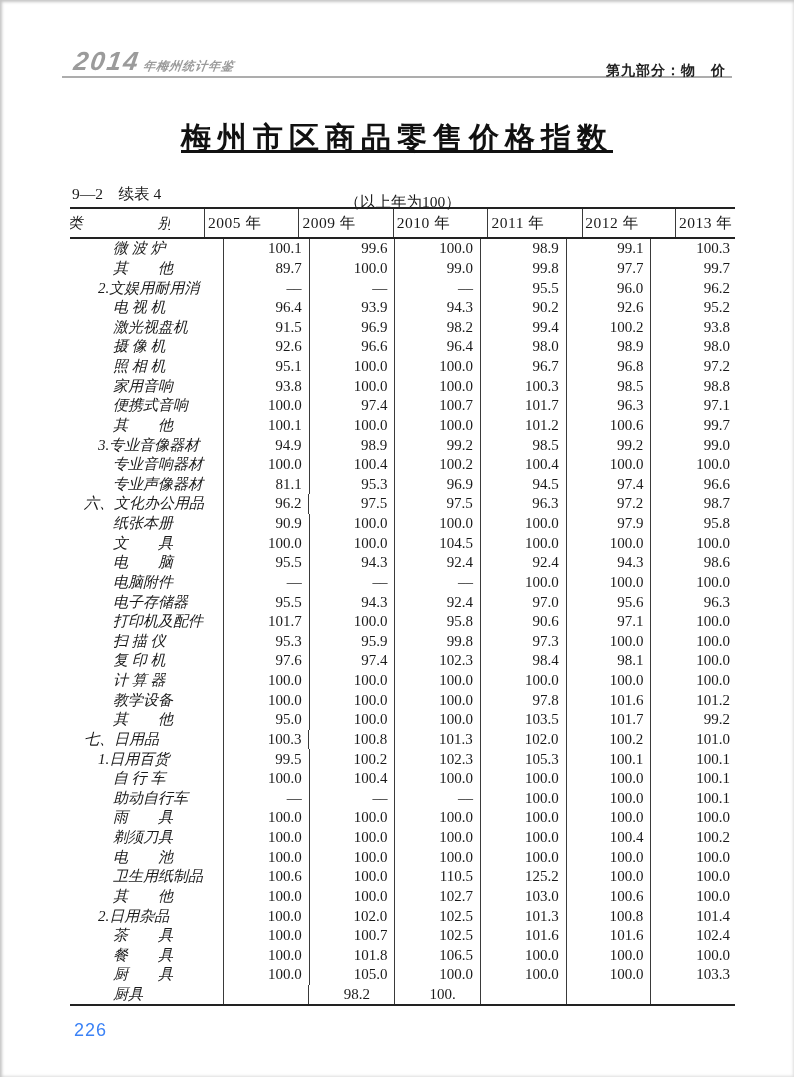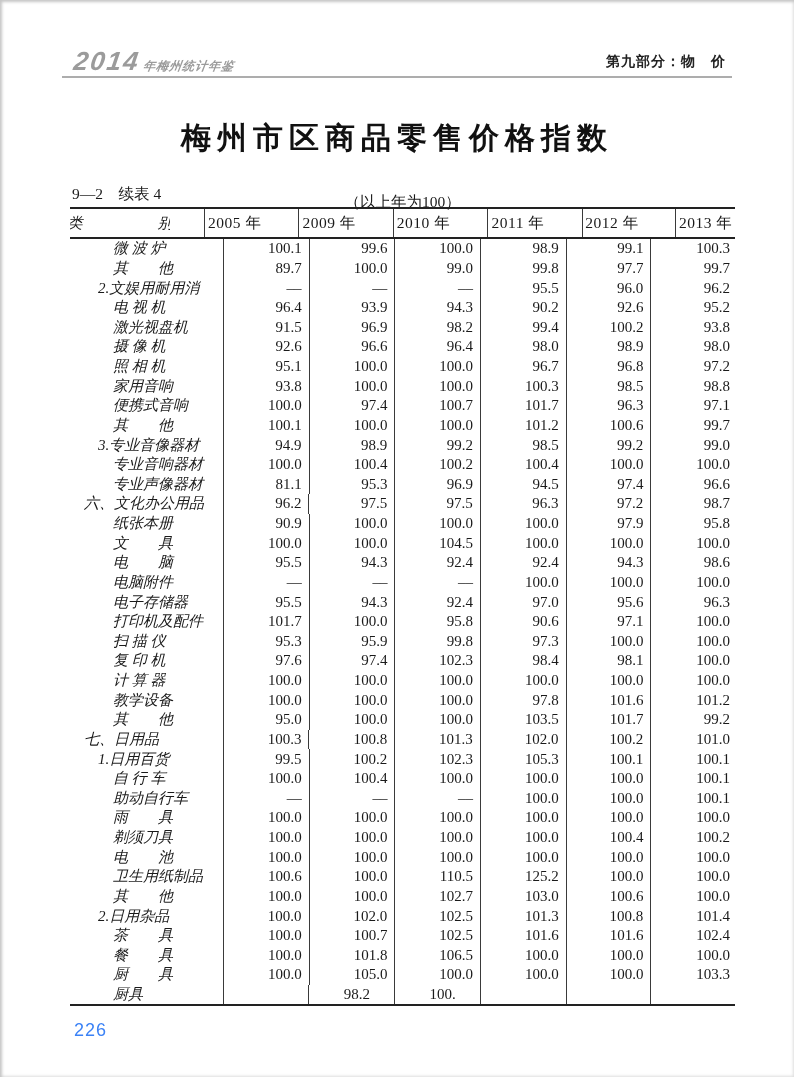--- a/index.html
+++ b/index.html
@@ -26,34 +26,35 @@
     position:absolute;left:12px;top:2px;
     color:#9b9b9b;
     font-family:"Liberation Sans","DejaVu Sans",sans-serif;
     font-style:italic;font-weight:bold;
     transform:skewX(-8deg);
     white-space:nowrap;
   }
   .logo-year{font-size:26px;letter-spacing:2px;}
   .logo-sub{font-size:12px;letter-spacing:1px;margin-left:4px;}
   .section-label{
-    position:absolute;right:6px;top:9px;
+    position:absolute;right:6px;top:18px;
     font-family:"Liberation Sans","DejaVu Sans",sans-serif;
     font-size:14px;font-weight:bold;color:#222;
     letter-spacing:1px;white-space:nowrap;
   }
 
   
   .page-title{
     position:absolute;left:0;top:118px;width:100%;
     text-align:center;
     font-size:30px;font-weight:bold;
     letter-spacing:6px;
     color:#111;
     white-space:nowrap;
+    text-decoration:underline;
   }
 
   
   .caption{
     position:absolute;left:70px;top:184px;width:665px;height:22px;
     font-size:15.5px;
   }
   .caption-label{position:absolute;left:2px;top:0;white-space:nowrap;}
   .caption-note{position:absolute;left:0;top:8px;width:100%;text-align:center;white-space:nowrap;}
 

